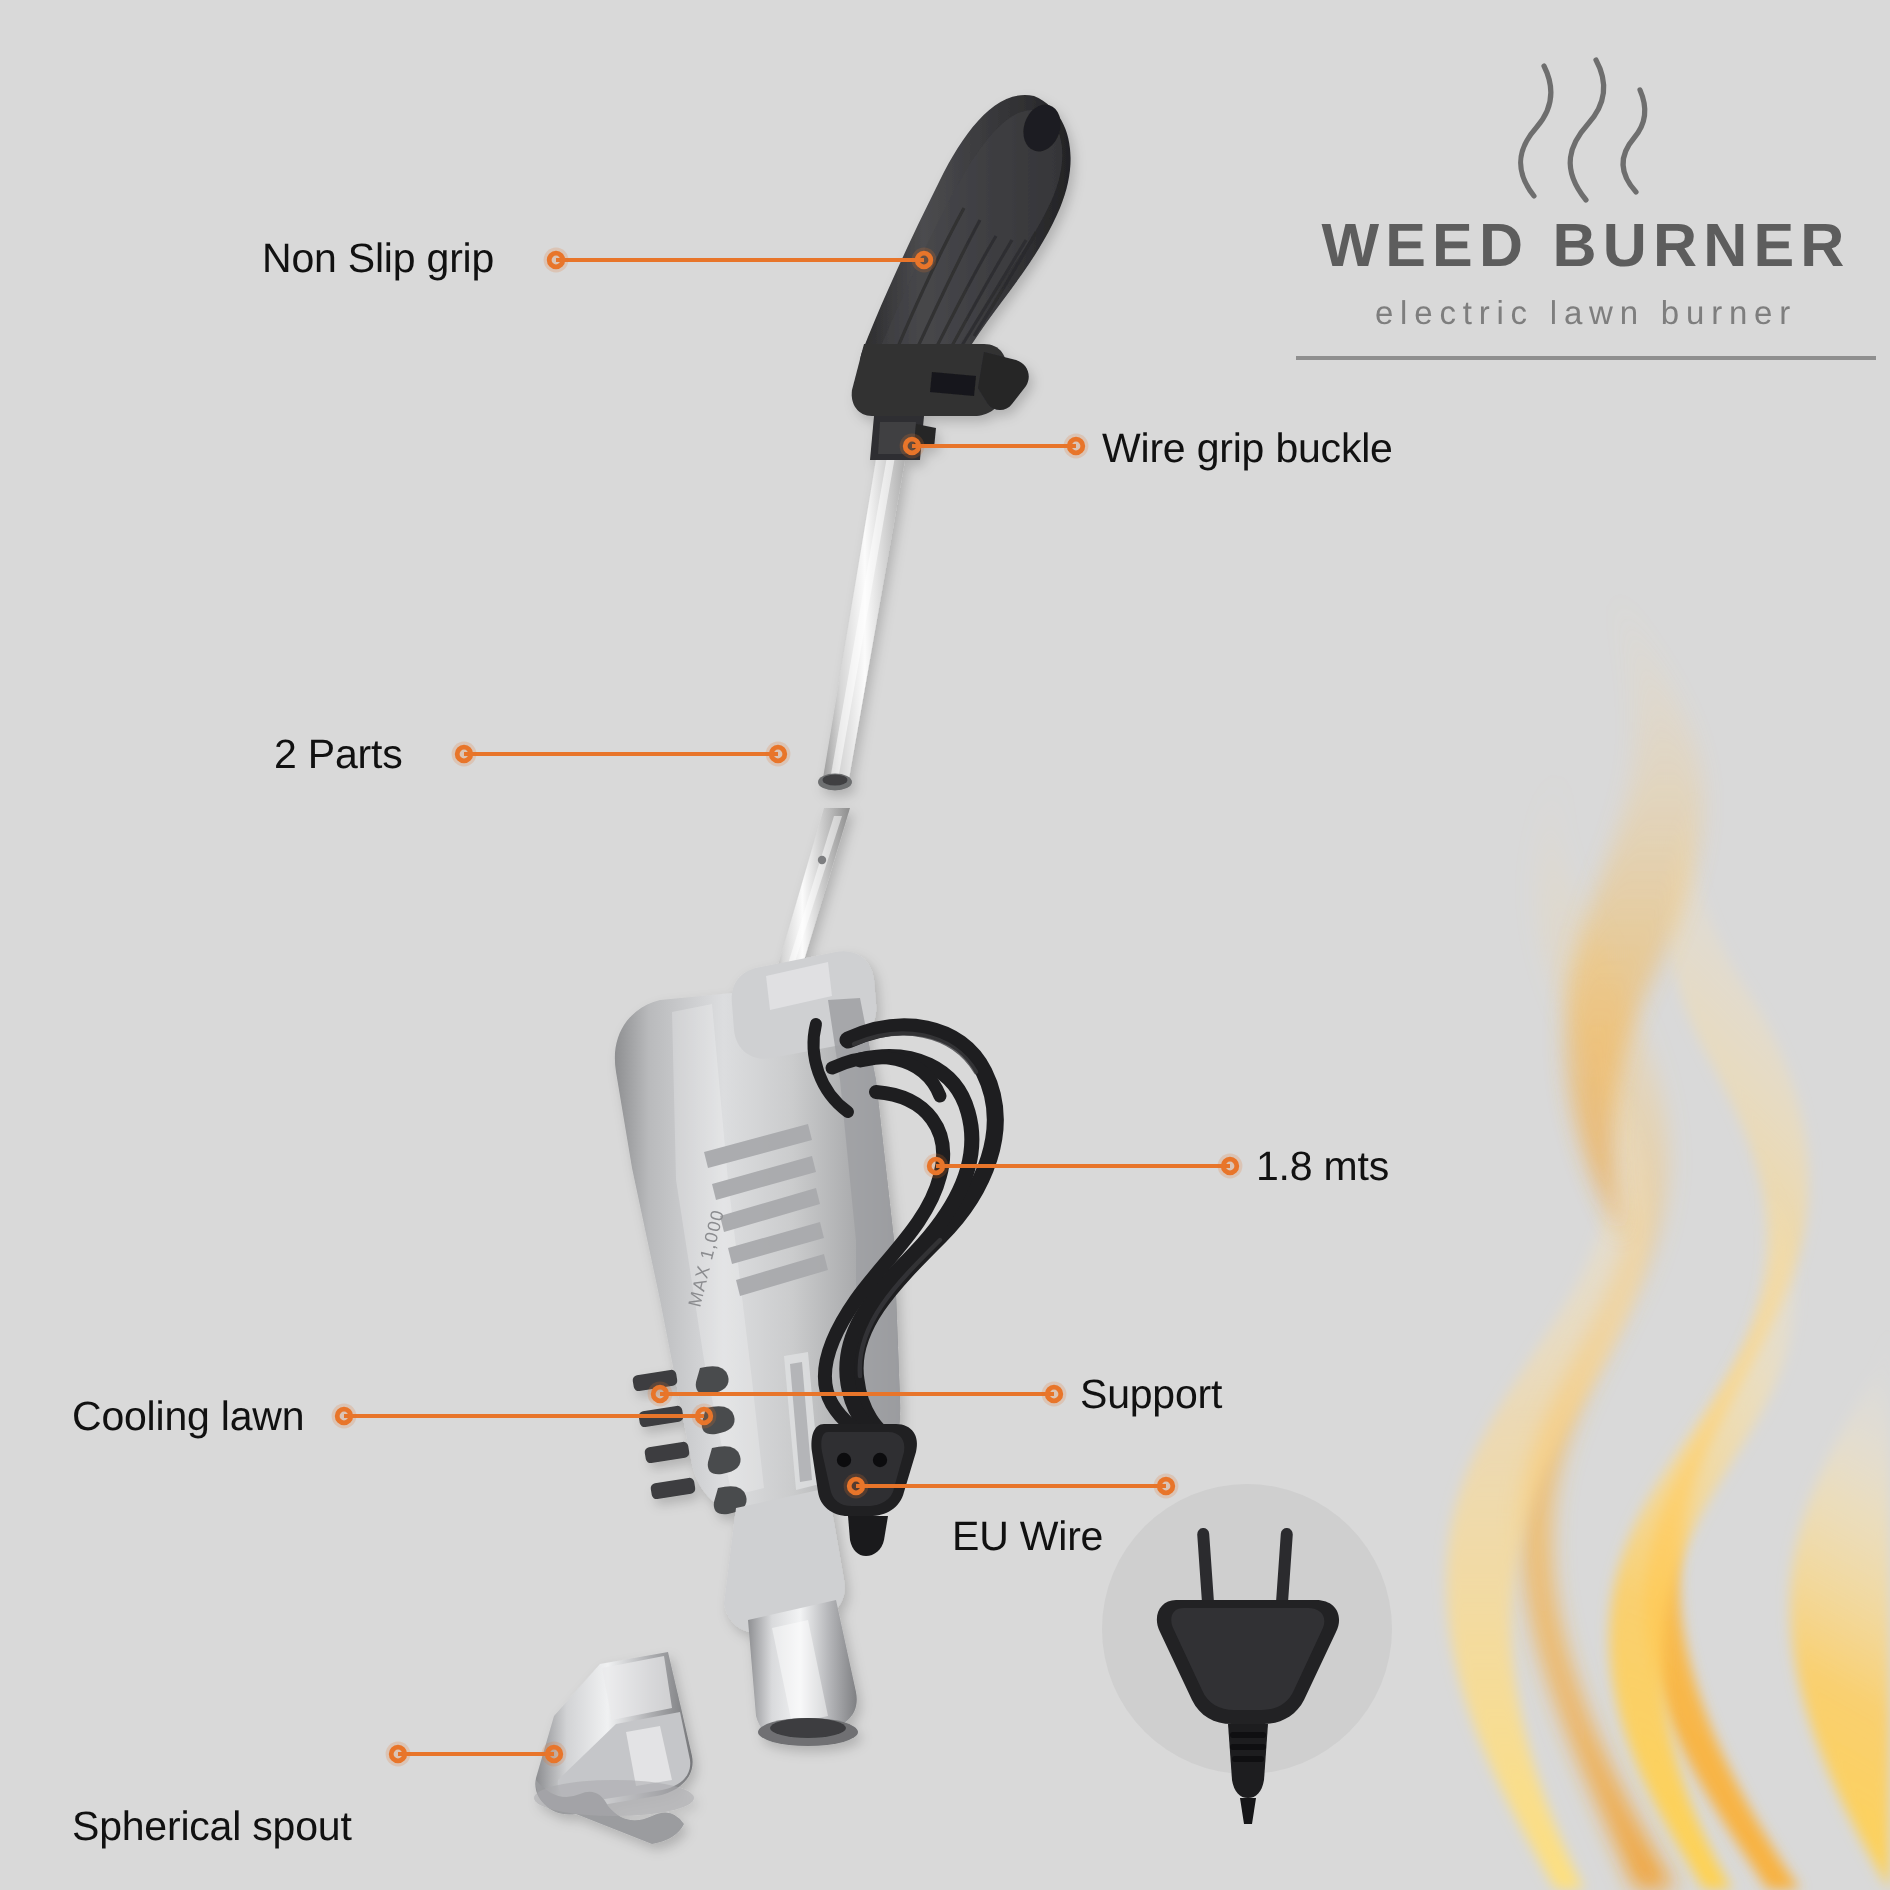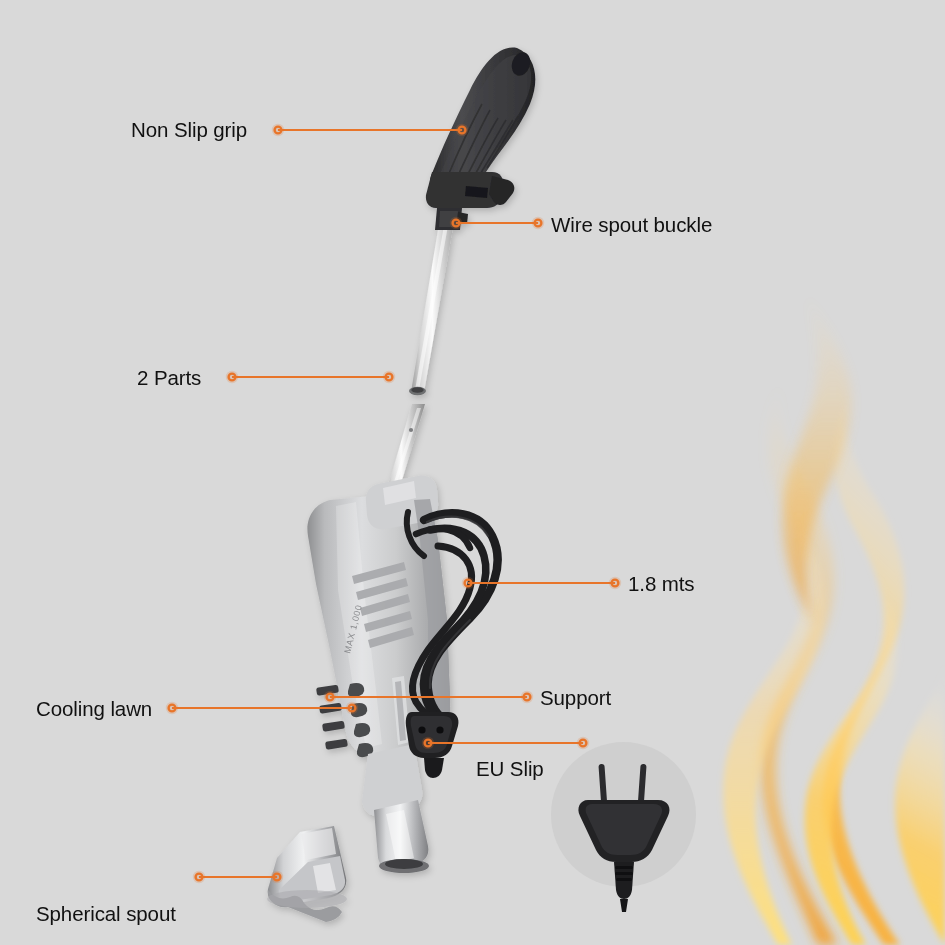--- a/index.html
+++ b/index.html
@@ -316,20 +316,32 @@
                C 620 899 617 896 616 890 Z" fill="#1d1d1f"></path>
       <g fill="#0f0f11">
         <rect x="615" y="866" width="18" height="3" rx="1.5"></rect>
         <rect x="615" y="872" width="18" height="3" rx="1.5"></rect>
         <rect x="616" y="878" width="16" height="3" rx="1.5"></rect>
       </g>
       <path d="M620 899 L628 899 L626 912 L622 912 Z" fill="#161618"></path>
     </g>
   </svg>
 
+  <div id="logo">
+    <div class="wisps">
+      <svg width="110" height="74" viewBox="0 0 110 74" fill="none" stroke="#6e6e6e" stroke-width="2.6" stroke-linecap="round">
+        <path d="M29 70 C 18 56 22 45 30 36 C 38 27 40 17 34 5"></path>
+        <path d="M55 72 C 42 56 47 44 56 34 C 65 24 66 13 60 2"></path>
+        <path d="M80 68 C 70 57 73 48 79 41 C 85 34 86 26 82 17"></path>
+      </svg>
+    </div>
+    <div class="brand">WEED BURNER</div>
+    <div class="tagline">electric lawn burner</div>
+    <div class="rule"></div>
+  </div>
 
   <svg class="layer" id="leader-lines" viewBox="0 0 945 945">
       <g>
         <line x1="278" y1="130" x2="462" y2="130" stroke="#e8752a" stroke-width="2.1"></line>
         <circle cx="278" cy="130" r="6.2" fill="#e8752a" opacity="0.2"></circle>
         <circle cx="278" cy="130" r="3.4" fill="none" stroke="#e8752a" stroke-width="2.4"></circle>
         <circle cx="462" cy="130" r="6.2" fill="#e8752a" opacity="0.2"></circle>
         <circle cx="462" cy="130" r="3.4" fill="none" stroke="#e8752a" stroke-width="2.4"></circle>
       </g>
       <g>
@@ -378,22 +390,22 @@
         <line x1="199" y1="877" x2="277" y2="877" stroke="#e8752a" stroke-width="2.1"></line>
         <circle cx="199" cy="877" r="6.2" fill="#e8752a" opacity="0.2"></circle>
         <circle cx="199" cy="877" r="3.4" fill="none" stroke="#e8752a" stroke-width="2.4"></circle>
         <circle cx="277" cy="877" r="6.2" fill="#e8752a" opacity="0.2"></circle>
         <circle cx="277" cy="877" r="3.4" fill="none" stroke="#e8752a" stroke-width="2.4"></circle>
       </g>
     </svg>
 
   <div id="callout-labels">
       <div class="callout-label" style="left: 131px; top: 118px;">Non Slip grip</div>
-      <div class="callout-label" style="left: 551px; top: 213px;">Wire spout buckle</div>
+      <div class="callout-label" style="left: 551px; top: 213px;">Wire grip buckle</div>
       <div class="callout-label" style="left: 137px; top: 366px;">2 Parts</div>
       <div class="callout-label" style="left: 628px; top: 572px;">1.8 mts</div>
       <div class="callout-label" style="left: 540px; top: 686px;">Support</div>
       <div class="callout-label" style="left: 36px; top: 697px;">Cooling lawn</div>
-      <div class="callout-label" style="left: 476px; top: 757px;">EU Slip</div>
+      <div class="callout-label" style="left: 476px; top: 757px;">EU Wire</div>
       <div class="callout-label" style="left: 36px; top: 866px; margin-top: 36px;">Spherical spout</div>
     </div>
 
 </div>
 
 </body></html>

